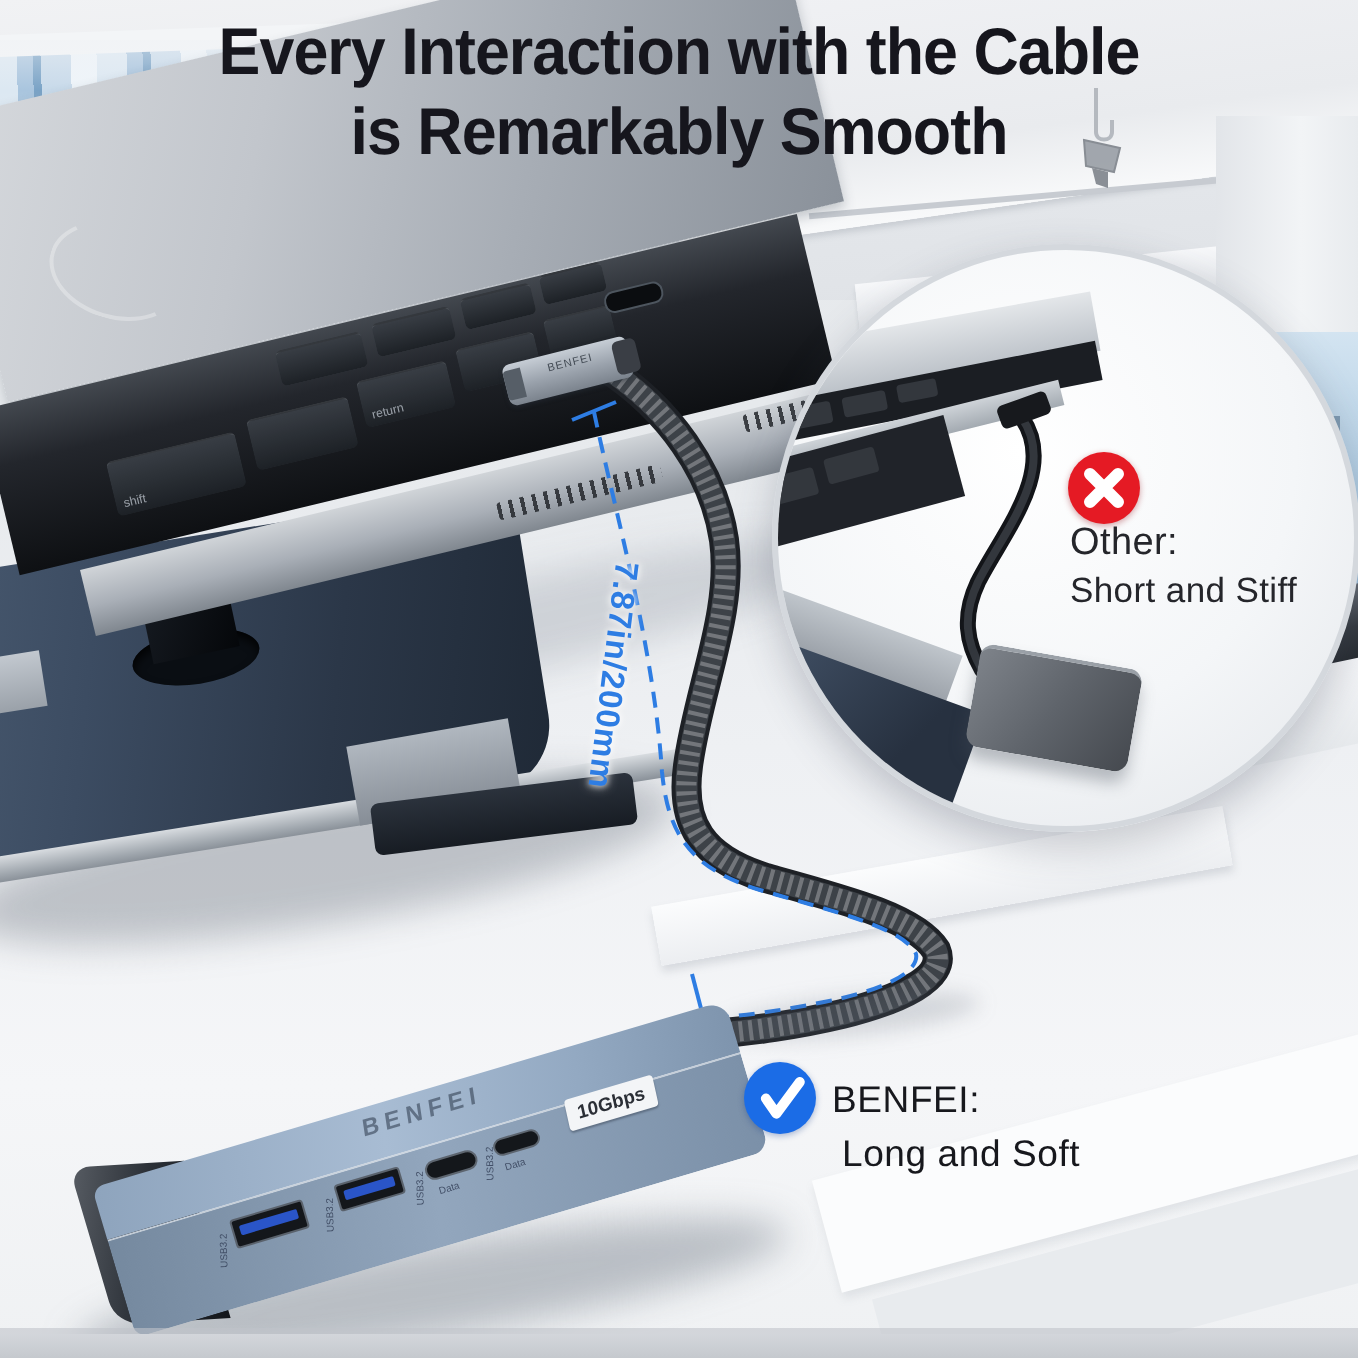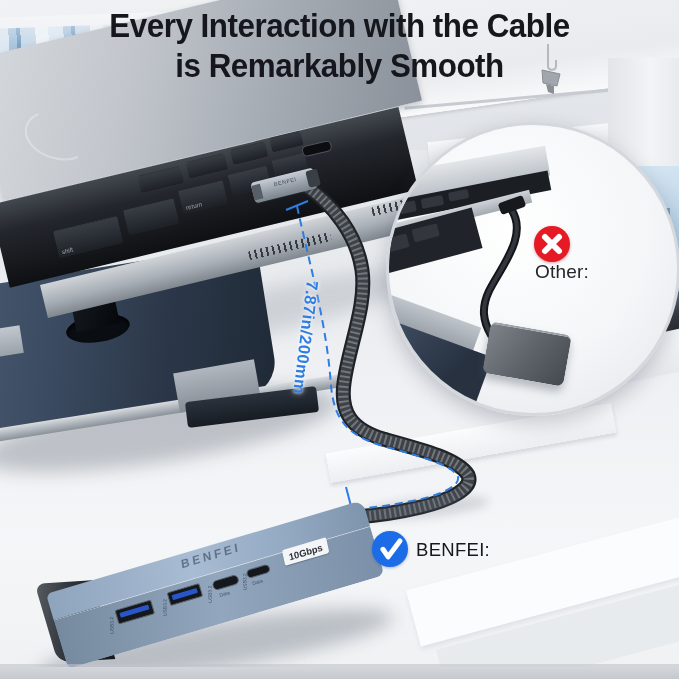--- a/index.html
+++ b/index.html
@@ -265,28 +265,30 @@
       <path d="M122,84 C140,110 112,142 100,166 C92,183 94,196 102,210" fill="none" stroke="#33373d" stroke-width="4" stroke-linecap="round"></path>
     </svg>
     <div class="mini-connector"></div>
     <div class="mini-adapter"></div>
     <div class="x-badge">
       <svg viewBox="0 0 36 36" style="width:36px;height:36px;">
         <path d="M11 11 L25 25 M25 11 L11 25" stroke="#ffffff" stroke-width="6" stroke-linecap="round"></path>
       </svg>
     </div>
     <div class="inset-heading">Other:</div>
+    <div class="inset-subheading">Short and Stiff</div>
   </div>
 
   <div class="abs check-badge">
     <svg viewBox="0 0 36 36" style="width:36px;height:36px;transform:rotate(6deg);">
       <path d="M11 19 L17 26 L27 9" stroke="#ffffff" stroke-width="5" fill="none" stroke-linecap="round" stroke-linejoin="round"></path>
     </svg>
   </div>
   <div class="abs endorse-brand">BENFEI:</div>
+  <div class="abs endorse-quality">Long and Soft</div>
 
   <div class="abs desk-front-line"></div>
   <div class="abs desk-front-edge"></div>
 
   <div class="abs title">
     <div>Every Interaction with the Cable</div>
     <div>is Remarkably Smooth</div>
   </div>
 
 </div>

